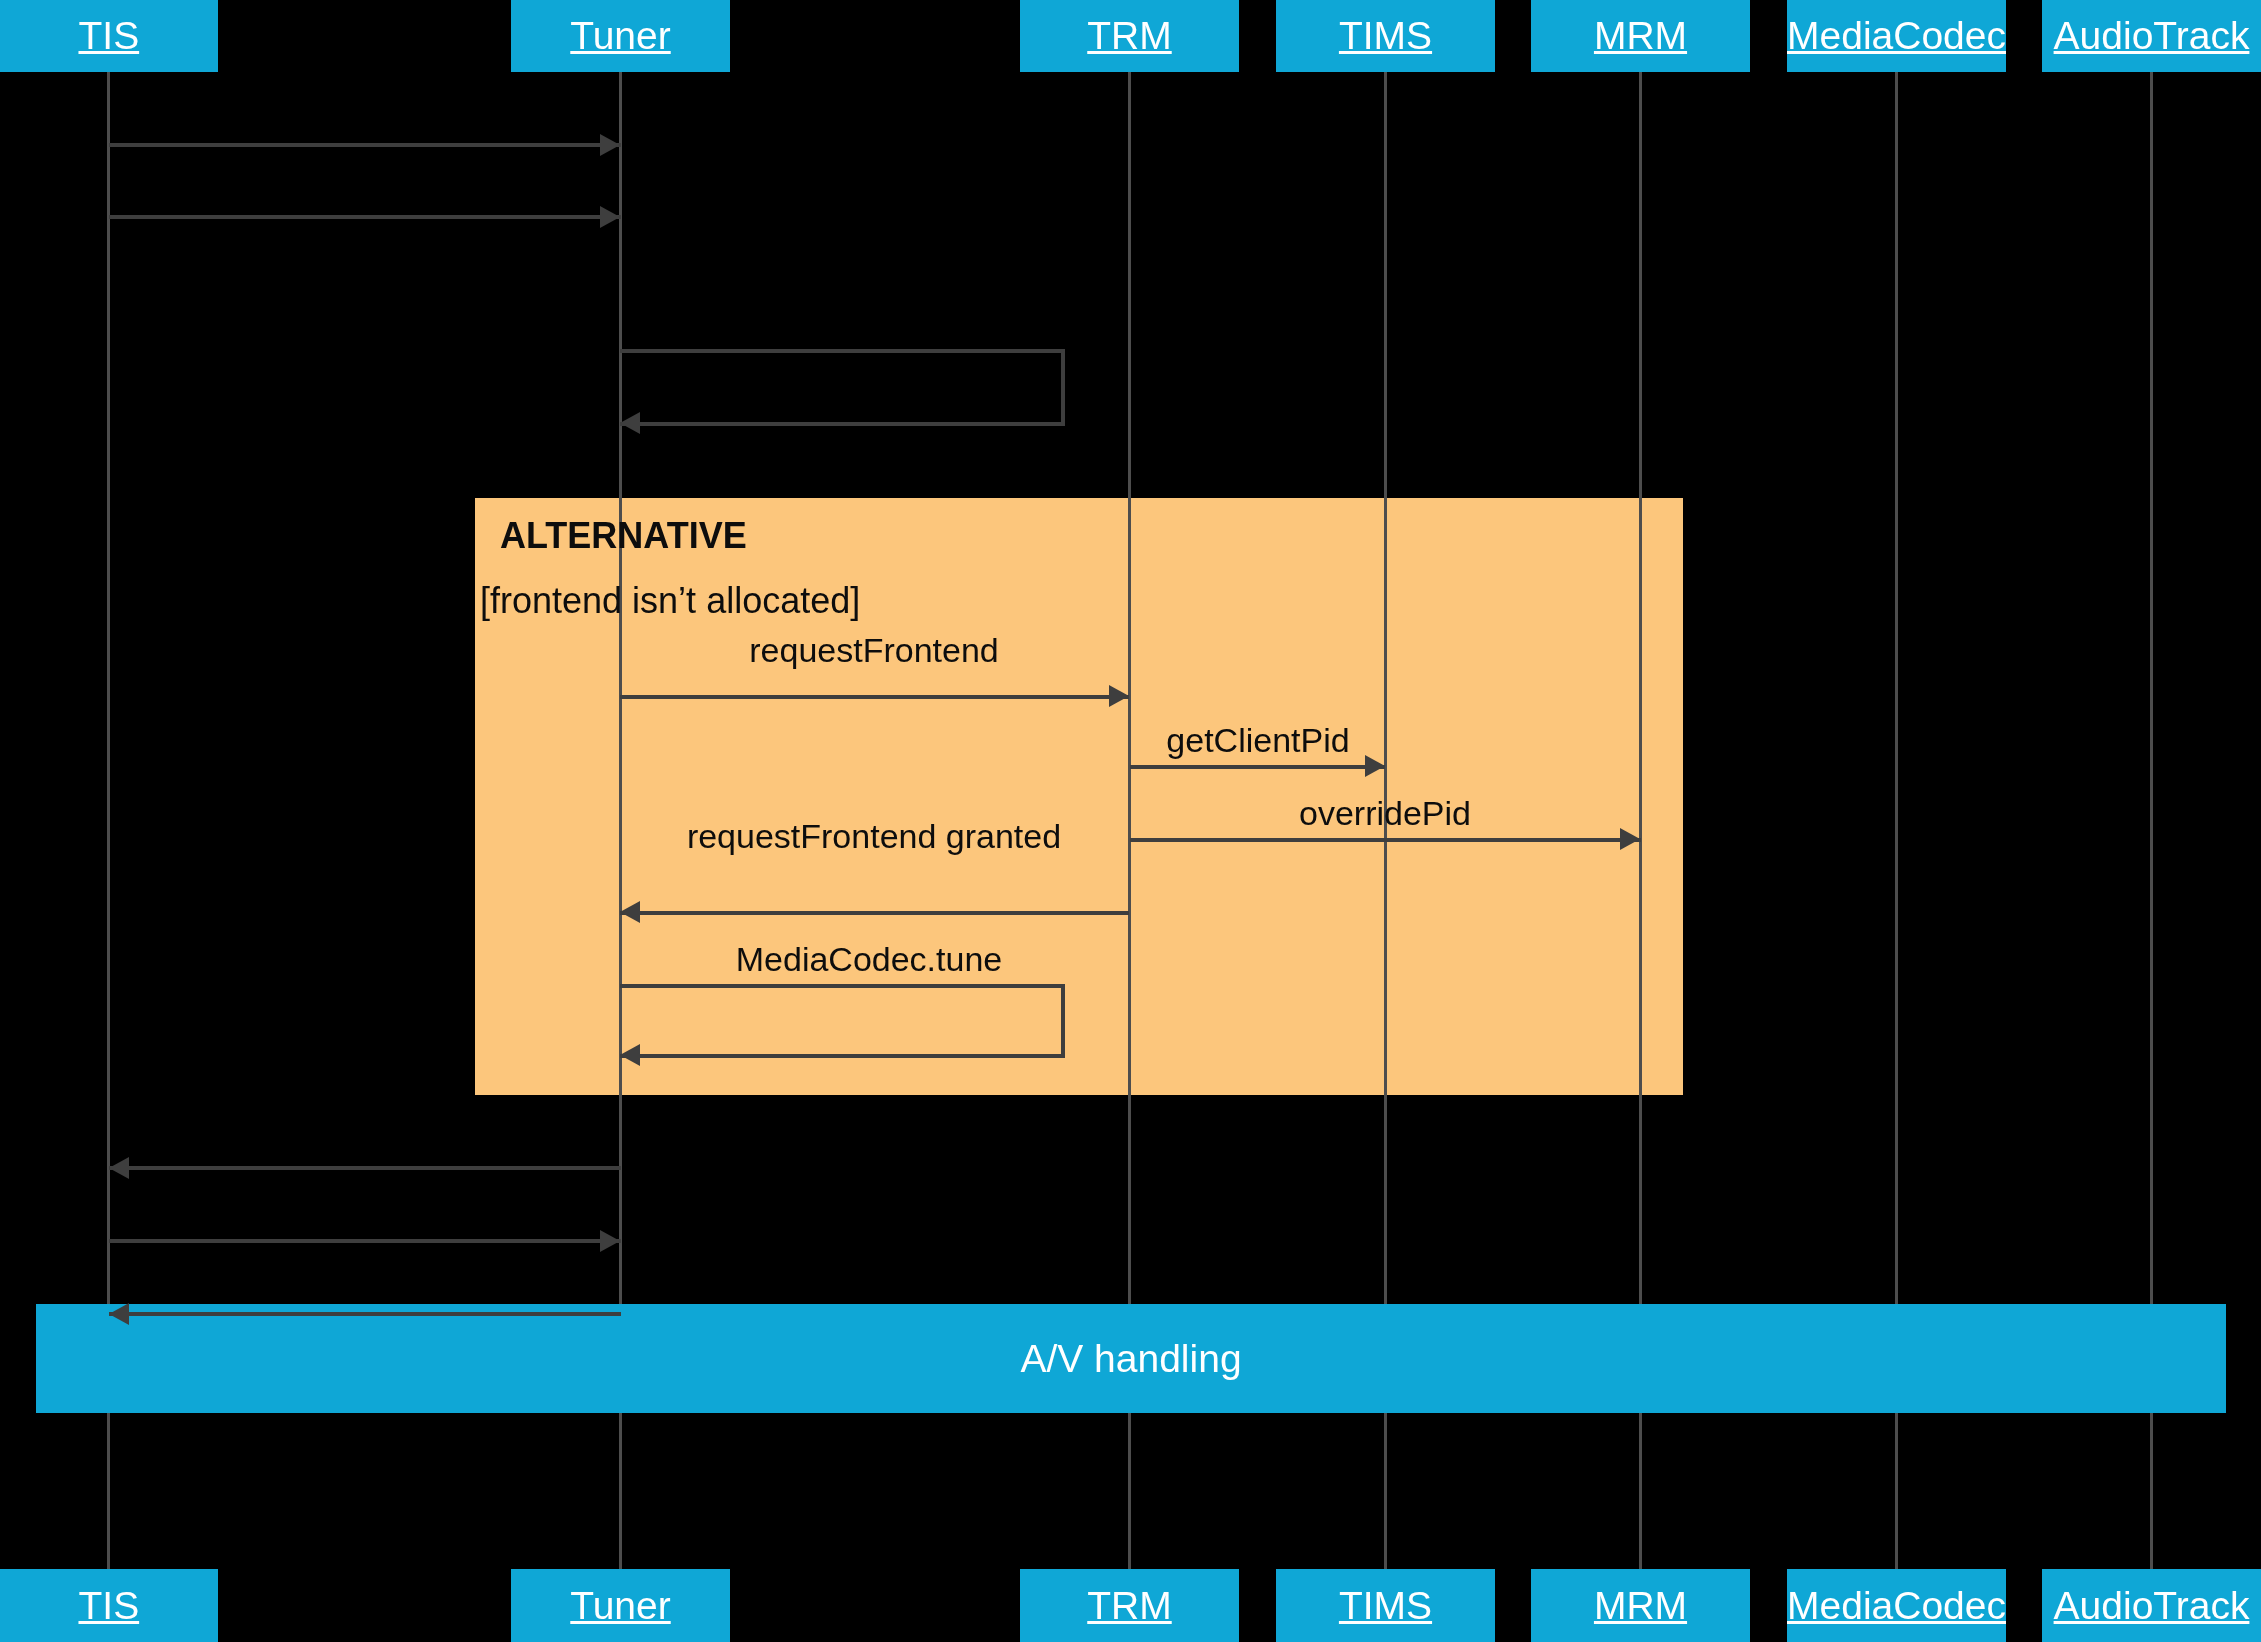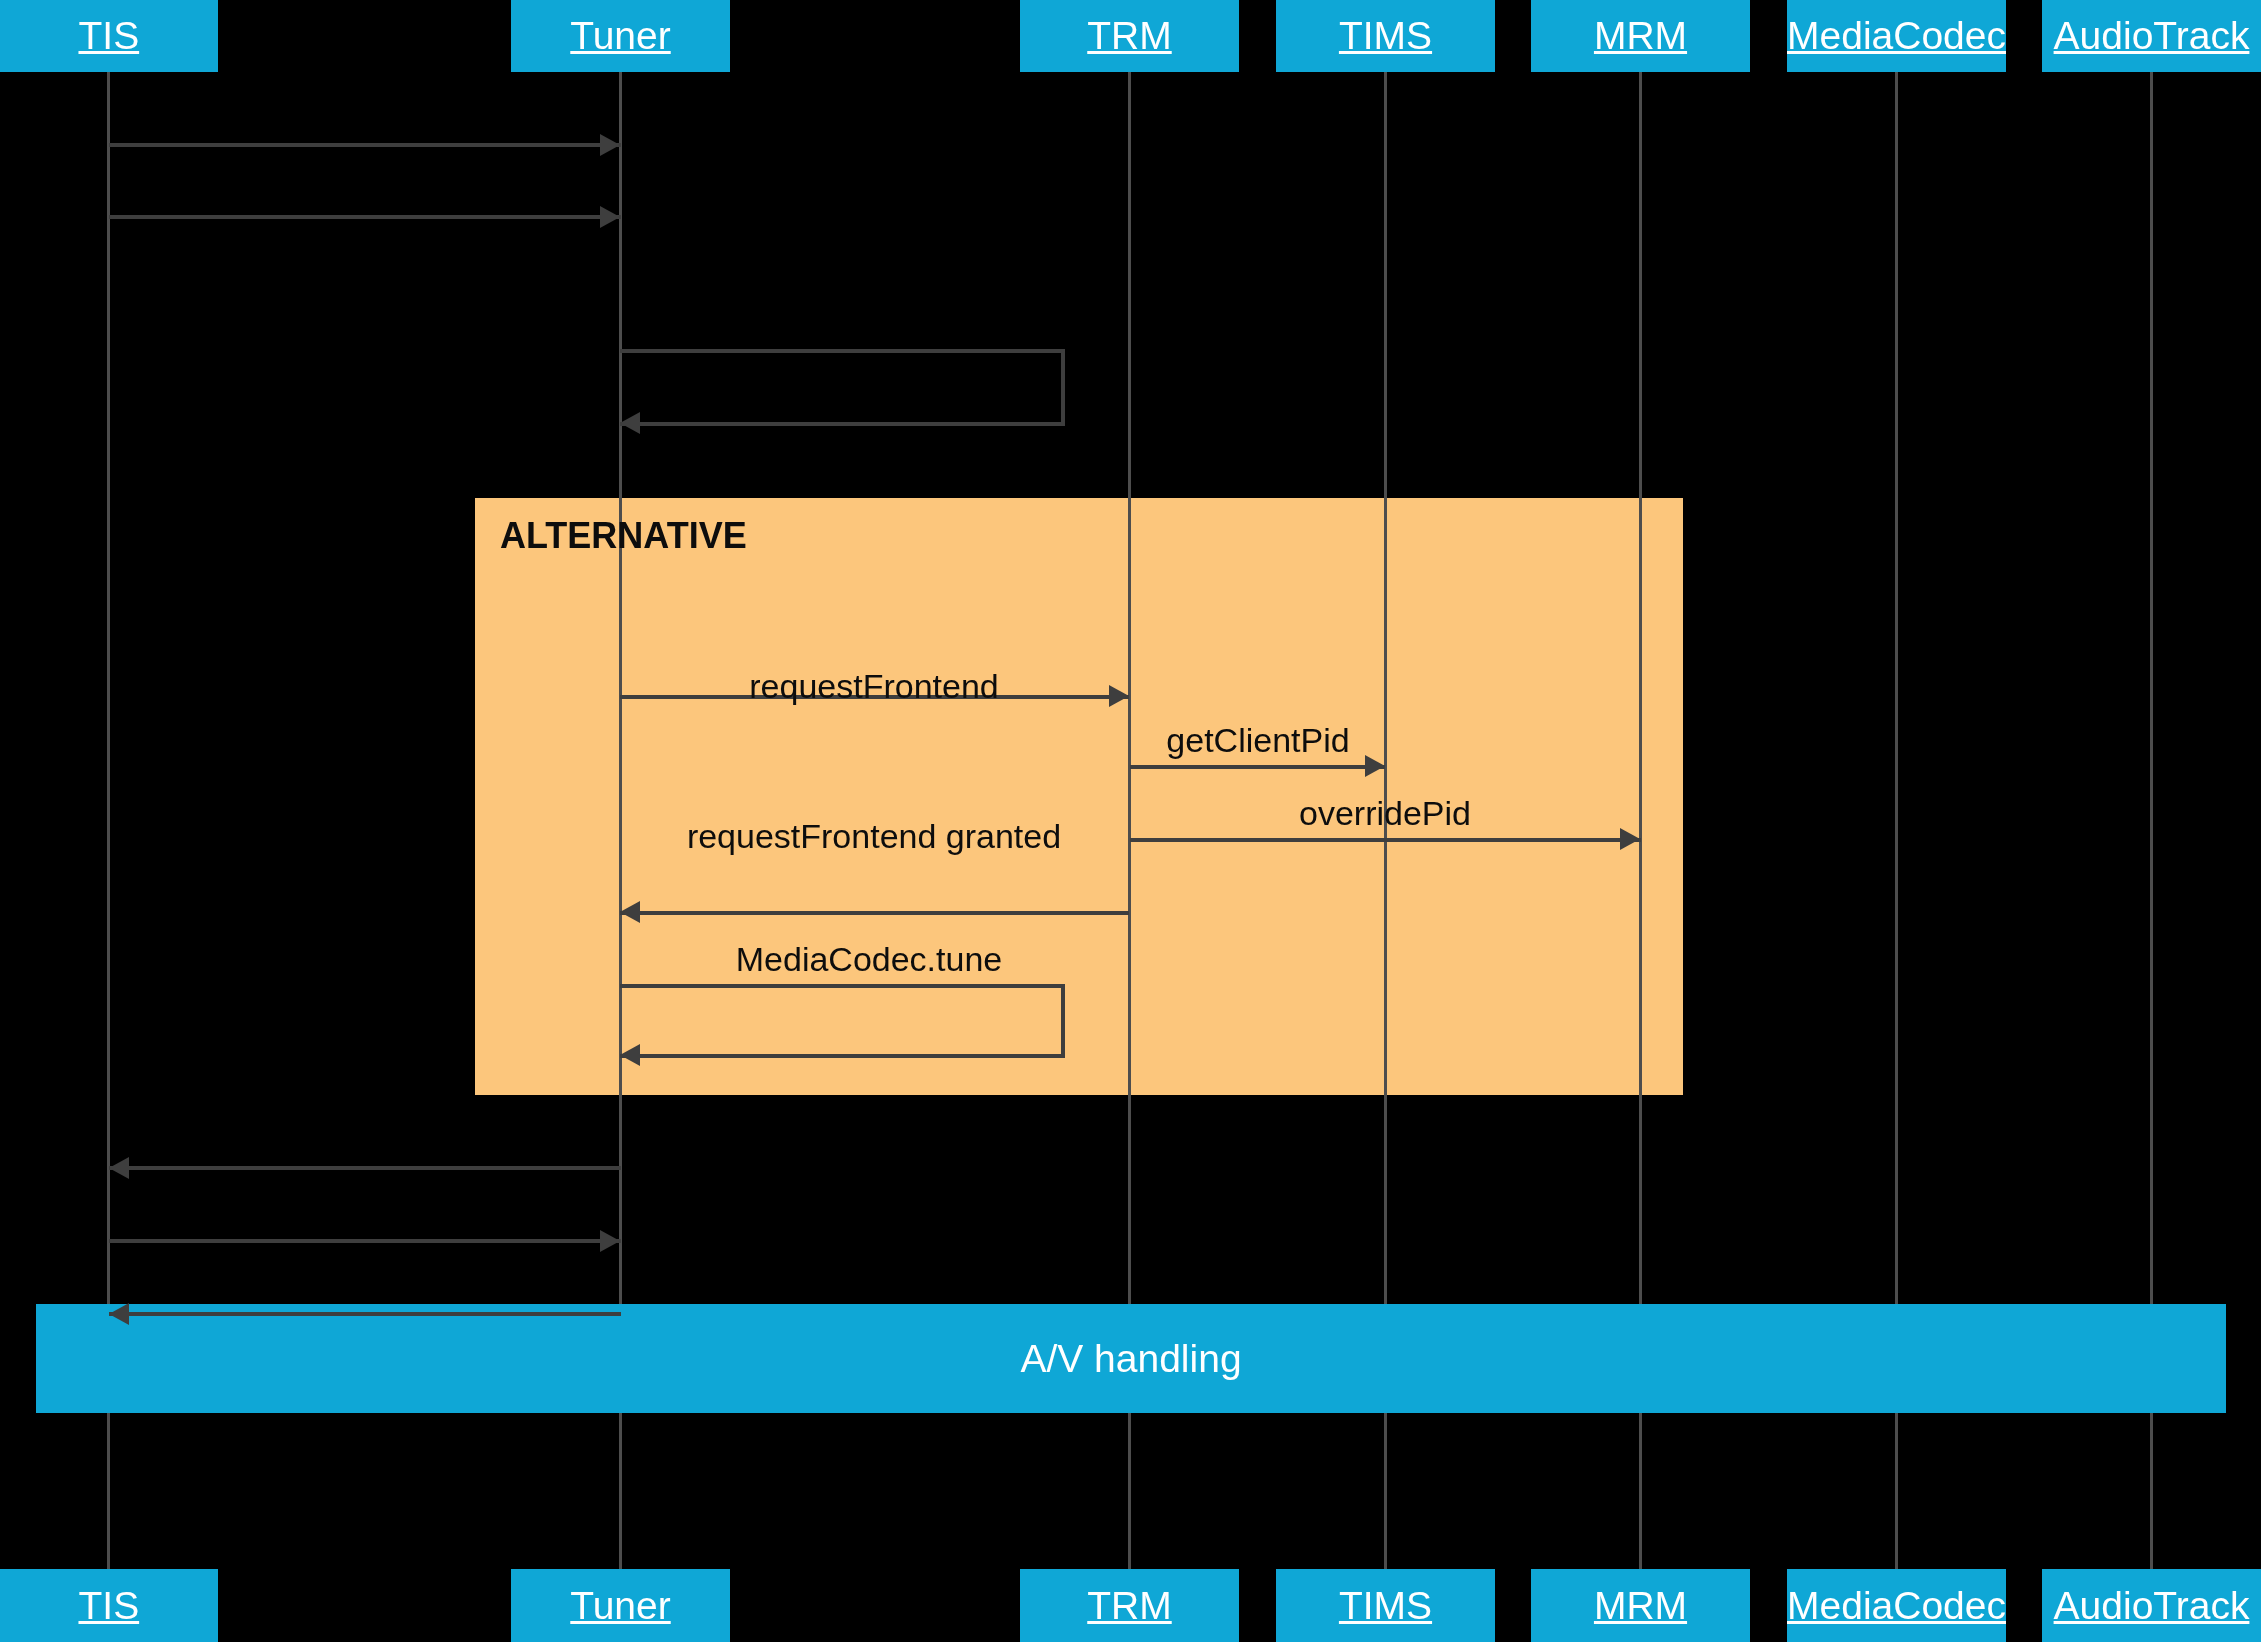--- a/index.html
+++ b/index.html
@@ -87,40 +87,41 @@
   <div class="lifeline" style="left:107px"></div>
   <div class="lifeline" style="left:619px"></div>
   <div class="lifeline" style="left:1128px"></div>
   <div class="lifeline" style="left:1384px"></div>
   <div class="lifeline" style="left:1639px"></div>
   <div class="lifeline" style="left:1895px"></div>
   <div class="lifeline" style="left:2150px"></div>
 
   <div class="alt-box"></div>
   <div class="alt-title">ALTERNATIVE</div>
+  <div class="alt-cond">[frontend isn’t allocated]</div>
 
   <div>
     <div class="hline" style="left:109px;top:143px;width:512px"></div>
     <div class="head-r" style="left:600px;top:134px"></div>
   </div>
 
   <div>
     <div class="hline" style="left:109px;top:215px;width:512px"></div>
     <div class="head-r" style="left:600px;top:206px"></div>
   </div>
 
   <div>
     <div class="hline" style="left:620px;top:349px;width:444px"></div>
     <div class="vline" style="left:1061px;top:349px;height:77px"></div>
     <div class="hline" style="left:620px;top:422px;width:444px"></div>
     <div class="head-l" style="left:620px;top:412px"></div>
   </div>
 
   <div>
-    <div class="msg-label" style="left:728px;top:666px;width:292px">requestFrontend</div>
+    <div class="msg-label" style="left:728px;top:630px;width:292px">requestFrontend</div>
     <div class="hline" style="left:620px;top:695px;width:509px"></div>
     <div class="head-r" style="left:1109px;top:685px"></div>
   </div>
 
   <div>
     <div class="msg-label" style="left:1112px;top:720px;width:292px">getClientPid</div>
     <div class="hline" style="left:1130px;top:765px;width:255px"></div>
     <div class="head-r" style="left:1365px;top:755px"></div>
   </div>
 

